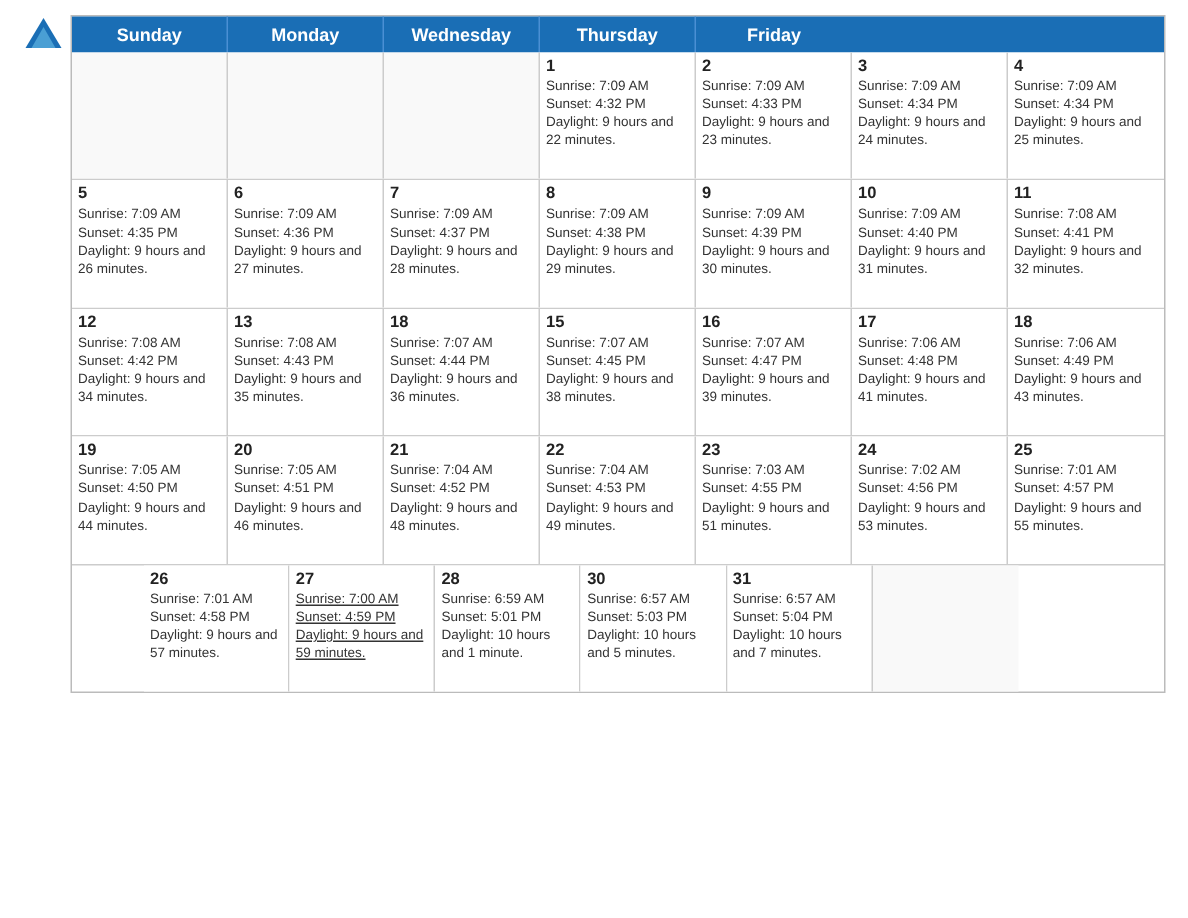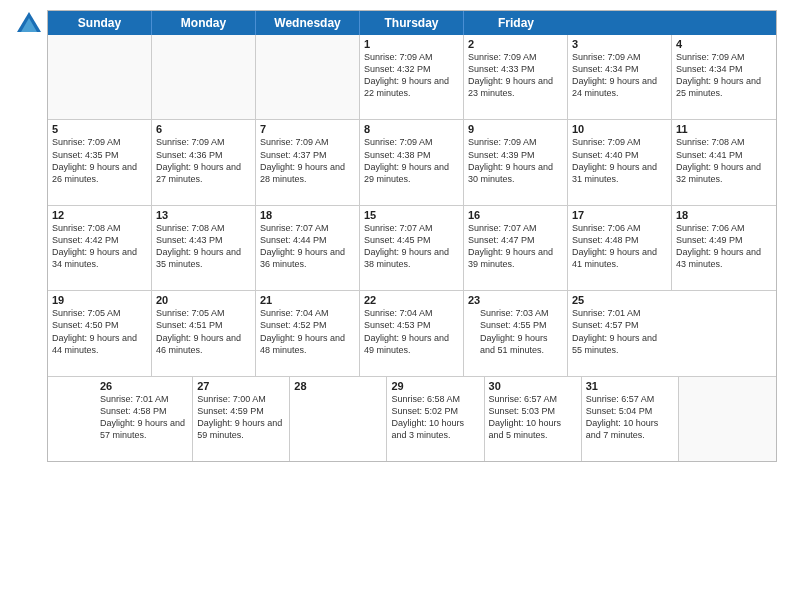--- a/index.html
+++ b/index.html
@@ -285,52 +285,55 @@
 Daylight: 9 hours and 48 minutes.</div>
           </div>
           <div class="cal-cell">
             <div class="day-num">22</div>
             <div class="cell-text" style="white-space: pre-line;">Sunrise: 7:04 AM
 Sunset: 4:53 PM
 Daylight: 9 hours and 49 minutes.</div>
           </div>
           <div class="cal-cell">
             <div class="day-num">23</div>
-            <div class="cell-text" style="white-space: pre-line; margin-left: 12px;">Sunrise: 7:03 AM
+            <div class="cell-text" style="white-space: pre-line;">Sunrise: 7:03 AM
 Sunset: 4:55 PM
 Daylight: 9 hours and 51 minutes.</div>
+          </div>
+          <div class="cal-cell">
+            <div class="day-num">24</div>
+            <div class="cell-text" style="white-space: pre-line;">Sunrise: 7:02 AM
+Sunset: 4:56 PM
+Daylight: 9 hours and 53 minutes.</div>
           </div>
           <div class="cal-cell">
             <div class="day-num">25</div>
             <div class="cell-text" style="white-space: pre-line;">Sunrise: 7:01 AM
 Sunset: 4:57 PM
 Daylight: 9 hours and 55 minutes.</div>
           </div>
         </div>
         <div class="cal-row">
           <div class="cal-cell">
             <div class="day-num">26</div>
             <div class="cell-text" style="white-space: pre-line;">Sunrise: 7:01 AM
 Sunset: 4:58 PM
 Daylight: 9 hours and 57 minutes.</div>
           </div>
           <div class="cal-cell">
             <div class="day-num">27</div>
-            <div class="cell-text" style="white-space: pre-line;">Sunrise: 7:00 AM
+            <div class="cell-text" style="white-space: pre-line; text-decoration: underline;">Sunrise: 7:00 AM
 Sunset: 4:59 PM
 Daylight: 9 hours and 59 minutes.</div>
           </div>
           <div class="cal-cell">
             <div class="day-num">28</div>
-          </div>
-          <div class="cal-cell">
-            <div class="day-num">29</div>
-            <div class="cell-text" style="white-space: pre-line;">Sunrise: 6:58 AM
-Sunset: 5:02 PM
-Daylight: 10 hours and 3 minutes.</div>
+            <div class="cell-text" style="white-space: pre-line;">Sunrise: 6:59 AM
+Sunset: 5:01 PM
+Daylight: 10 hours and 1 minute.</div>
           </div>
           <div class="cal-cell">
             <div class="day-num">30</div>
             <div class="cell-text" style="white-space: pre-line;">Sunrise: 6:57 AM
 Sunset: 5:03 PM
 Daylight: 10 hours and 5 minutes.</div>
           </div>
           <div class="cal-cell">
             <div class="day-num">31</div>
             <div class="cell-text" style="white-space: pre-line;">Sunrise: 6:57 AM

